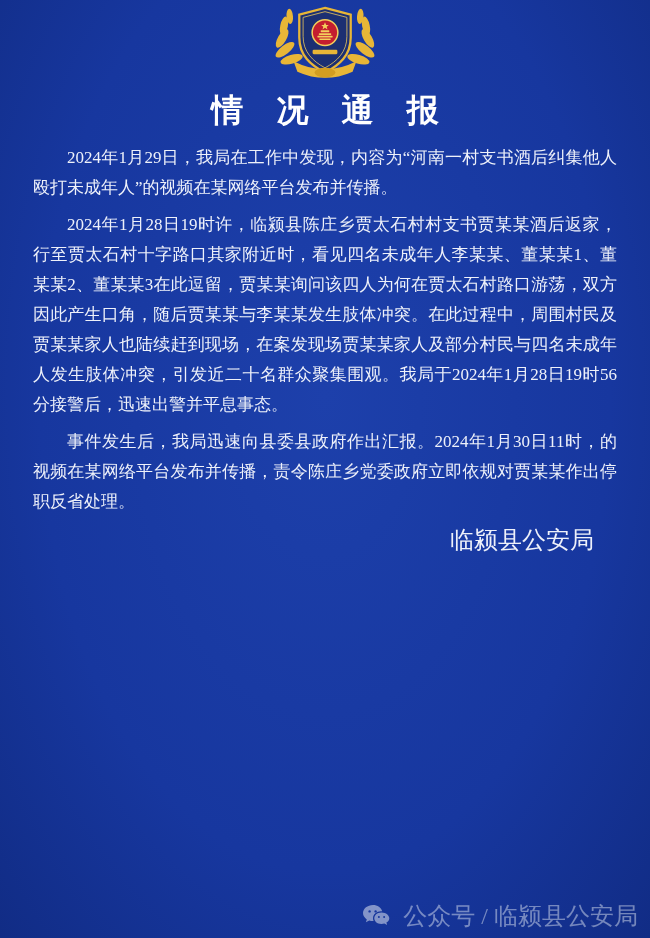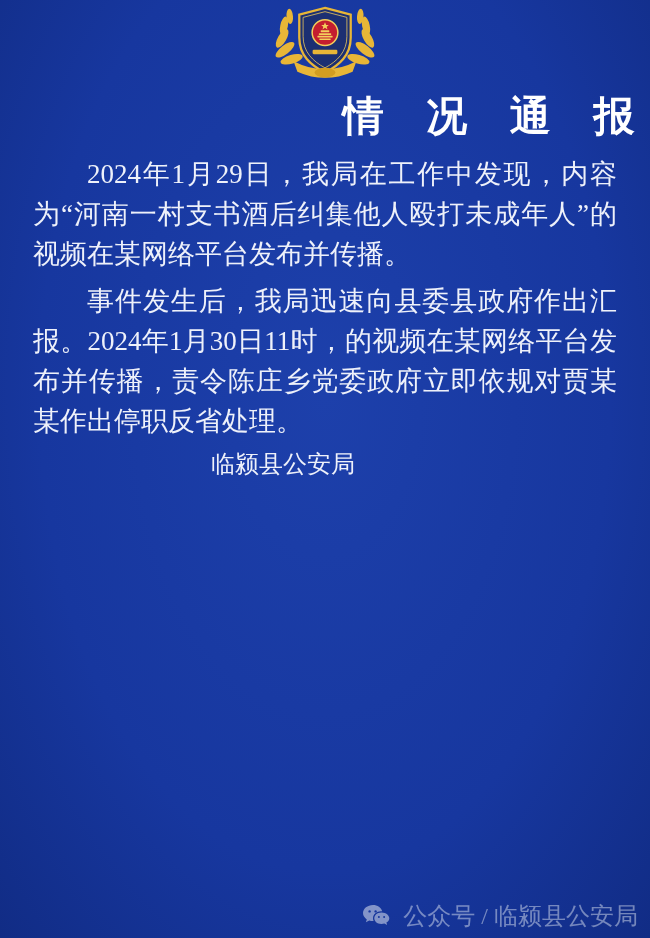--- a/index.html
+++ b/index.html
@@ -15,42 +15,42 @@
     color: #eef1fa;
     box-sizing: border-box;
   }
   .emblem-wrap {
     text-align: center;
     padding-top: 5px;
     height: 82px;
   }
   .title {
     margin: 2px 0 6px;
-    text-align: right;
+    text-align: center;
     font-family: "Liberation Sans", "DejaVu Sans", sans-serif;
     font-weight: bold;
-    font-size: 41px;
+    font-size: 32px;
     letter-spacing: 0.38em;
     text-indent: 0.38em; 
     color: #ffffff;
   }
   .content {
     padding: 4px 33px 0 33px;
-    font-size: 27px;
-    line-height: 40px;
+    font-size: 17px;
+    line-height: 30px;
     text-align: justify;
   }
   .content p {
     margin: 0 0 7px 0;
     text-indent: 2em;
   }
   .signature {
     margin-top: 6px;
-    padding-right: 84px;
-    text-align: center;
+    padding-right: 56px;
+    text-align: right;
     font-size: 24px;
     line-height: 33px;
   }
   .watermark {
     position: absolute;
     right: 12px;
     bottom: 6px;
     display: flex;
     align-items: center;
     gap: 11px;
@@ -98,20 +98,21 @@
 
       <path d="M37,59 Q70,76 103,59 L99,70 Q70,83 41,70 Z" fill="#e8b637"></path>
       <ellipse cx="70" cy="71" rx="11" ry="5" fill="#d49d20"></ellipse>
     </svg>
   </div>
 
   <h1 class="title">情 况 通 报</h1>
 
   <div class="content">
     <p>2024年1月29日，我局在工作中发现，内容为“河南一村支书酒后纠集他人殴打未成年人”的视频在某网络平台发布并传播。</p>
+    <p>2024年1月28日19时许，临颍县陈庄乡贾太石村村支书贾某某酒后返家，行至贾太石村十字路口其家附近时，看见四名未成年人李某某、董某某1、董某某2、董某某3在此逗留，贾某某询问该四人为何在贾太石村路口游荡，双方因此产生口角，随后贾某某与李某某发生肢体冲突。在此过程中，周围村民及贾某某家人也陆续赶到现场，在案发现场贾某某家人及部分村民与四名未成年人发生肢体冲突，引发近二十名群众聚集围观。我局于2024年1月28日19时56分接警后，迅速出警并平息事态。</p>
     <p>事件发生后，我局迅速向县委县政府作出汇报。2024年1月30日11时，的视频在某网络平台发布并传播，责令陈庄乡党委政府立即依规对贾某某作出停职反省处理。</p>
   </div>
 
   <div class="signature">
     <div>临颍县公安局</div>
   </div>
 
   <div class="watermark">
     <svg width="30" height="24" viewBox="0 0 30 24" aria-hidden="true">
       <g fill="#dde3ef">

